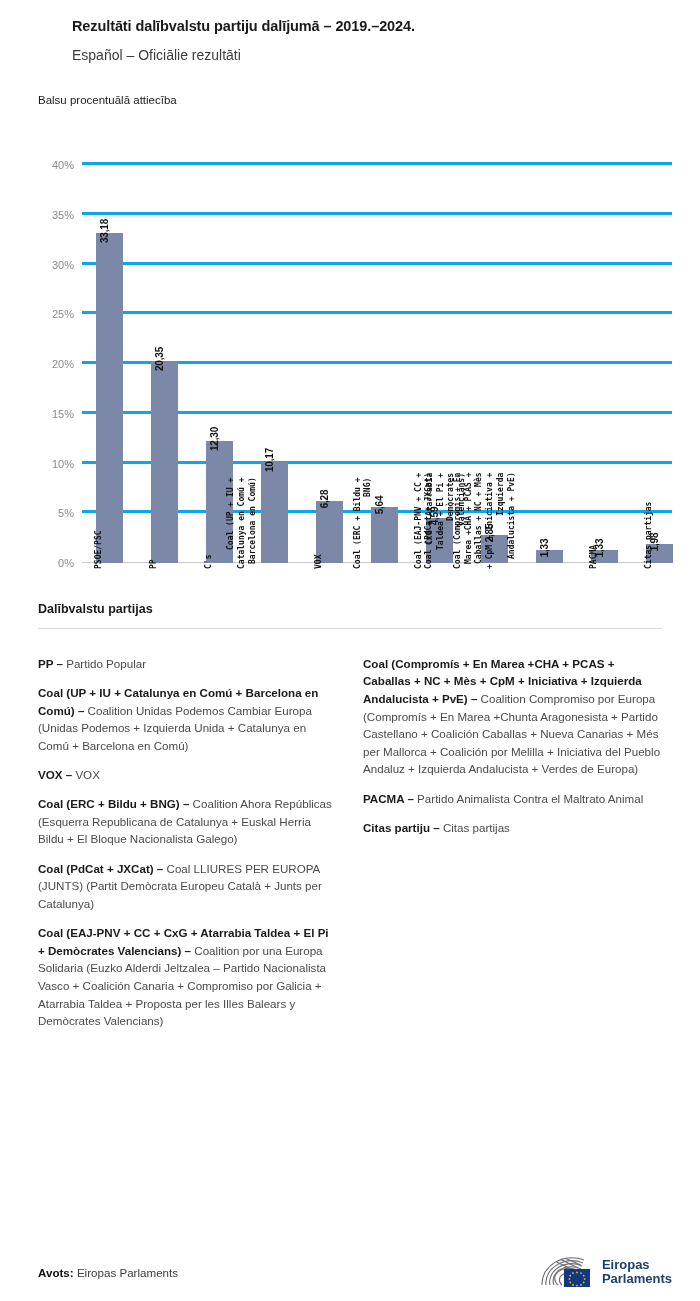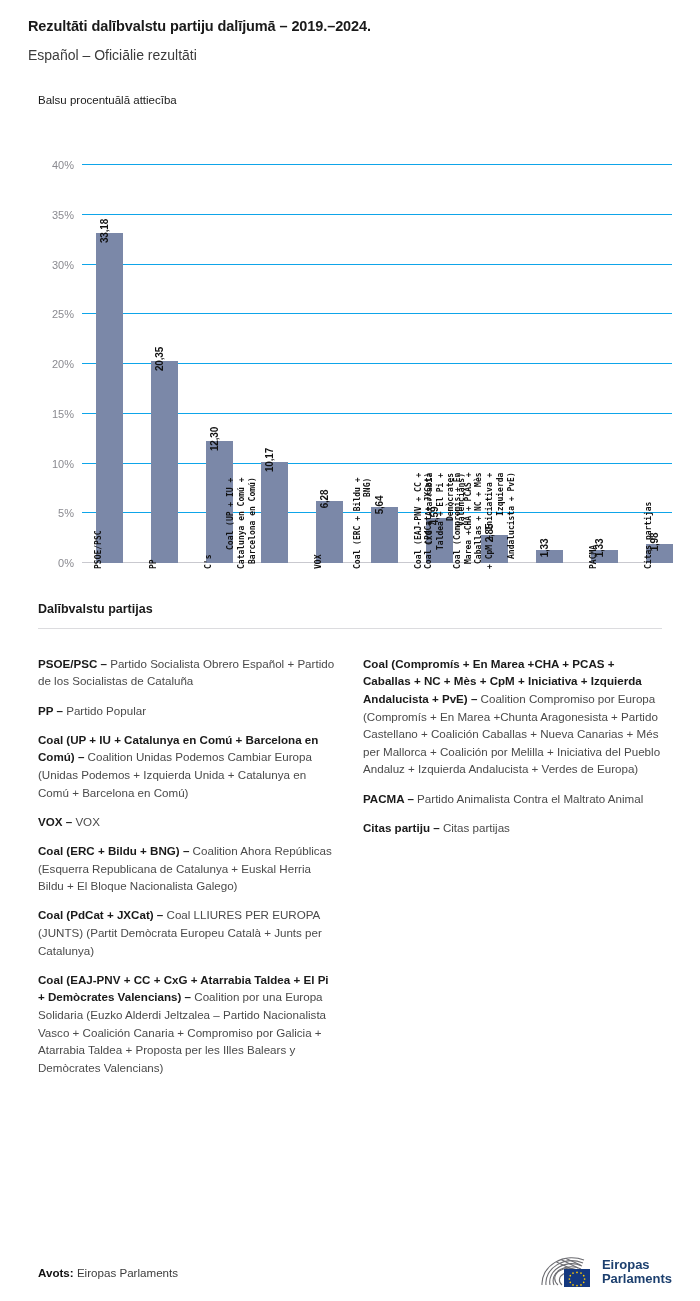--- a/index.html
+++ b/index.html
@@ -9,21 +9,21 @@
   }
   body {
     width: 700px; height: 1301px;
     font-family: "Liberation Sans", sans-serif;
     color: #1a1a1a;
     position: relative;
     overflow: hidden;
   }
 
   
-  .header { padding: 18px 28px 0 28px; }
+  .header { padding: 18px 28px 0 28px; margin-left: 44px; }
   .title {
     font-size: 14.5px;
     font-weight: bold;
     letter-spacing: -0.1px;
     color: #1a1a1a;
     margin: 0 0 12px 0;
     line-height: 1.2;
   }
   .subtitle {
     font-size: 14px;
@@ -49,21 +49,21 @@
   }
   .plot-area {
     position: absolute;
     left: 44px; right: 0; top: 11px; bottom: 11px;
   }
   
   .ytick {
     position: absolute;
     left: 0; right: 0;
     height: 0;
-    border-top: 1px solid #0ea5e9;
+    border-top: 3px solid #0ea5e9;
   }
   .ytick.zero { border-top: 1px solid #c9c9cf; }
   .ylabel {
     position: absolute;
     right: calc(100% + 8px);
     transform: translateY(-50%);
     font-size: 11px;
     color: #8a8a90;
     white-space: nowrap;
   }
@@ -297,21 +297,20 @@
         </div>
     </div>
   </div>
 </div>
 
 <div class="legend-block">
   <div class="legend-title">Dalībvalstu partijas</div>
   <div class="legend-rule"></div>
   <div class="legend-cols" id="legend-cols">
       <div class="legend-col">
-        <p class="legend-item"><b>PSOE/PSC –</b><span> Partido Socialista Obrero Español + Partido de los Socialistas de Cataluña</span></p>
         <p class="legend-item"><b>PP –</b><span> Partido Popular</span></p>
         <p class="legend-item"><b>Coal (UP + IU + Catalunya en Comú + Barcelona en Comú) –</b><span> Coalition Unidas Podemos Cambiar Europa (Unidas Podemos + Izquierda Unida + Catalunya en Comú + Barcelona en Comú)</span></p>
         <p class="legend-item"><b>VOX –</b><span> VOX</span></p>
         <p class="legend-item"><b>Coal (ERC + Bildu + BNG) –</b><span> Coalition Ahora Repúblicas (Esquerra Republicana de Catalunya + Euskal Herria Bildu + El Bloque Nacionalista Galego)</span></p>
         <p class="legend-item"><b>Coal (PdCat + JXCat) –</b><span> Coal LLIURES PER EUROPA (JUNTS) (Partit Demòcrata Europeu Català + Junts per Catalunya)</span></p>
         <p class="legend-item"><b>Coal (EAJ-PNV + CC + CxG + Atarrabia Taldea + El Pi + Demòcrates Valencians) –</b><span> Coalition por una Europa Solidaria (Euzko Alderdi Jeltzalea – Partido Nacionalista Vasco + Coalición Canaria + Compromiso por Galicia + Atarrabia Taldea + Proposta per les Illes Balears y Demòcrates Valencians)</span></p>
       </div>
       <div class="legend-col">
         <p class="legend-item"><b>Coal (Compromís + En Marea +CHA + PCAS + Caballas + NC + Mès + CpM + Iniciativa + Izquierda Andalucista + PvE) –</b><span> Coalition Compromiso por Europa (Compromís + En Marea +Chunta Aragonesista + Partido Castellano + Coalición Caballas + Nueva Canarias + Més per Mallorca + Coalición por Melilla + Iniciativa del Pueblo Andaluz + Izquierda Andalucista + Verdes de Europa)</span></p>
         <p class="legend-item"><b>PACMA –</b><span> Partido Animalista Contra el Maltrato Animal</span></p>

